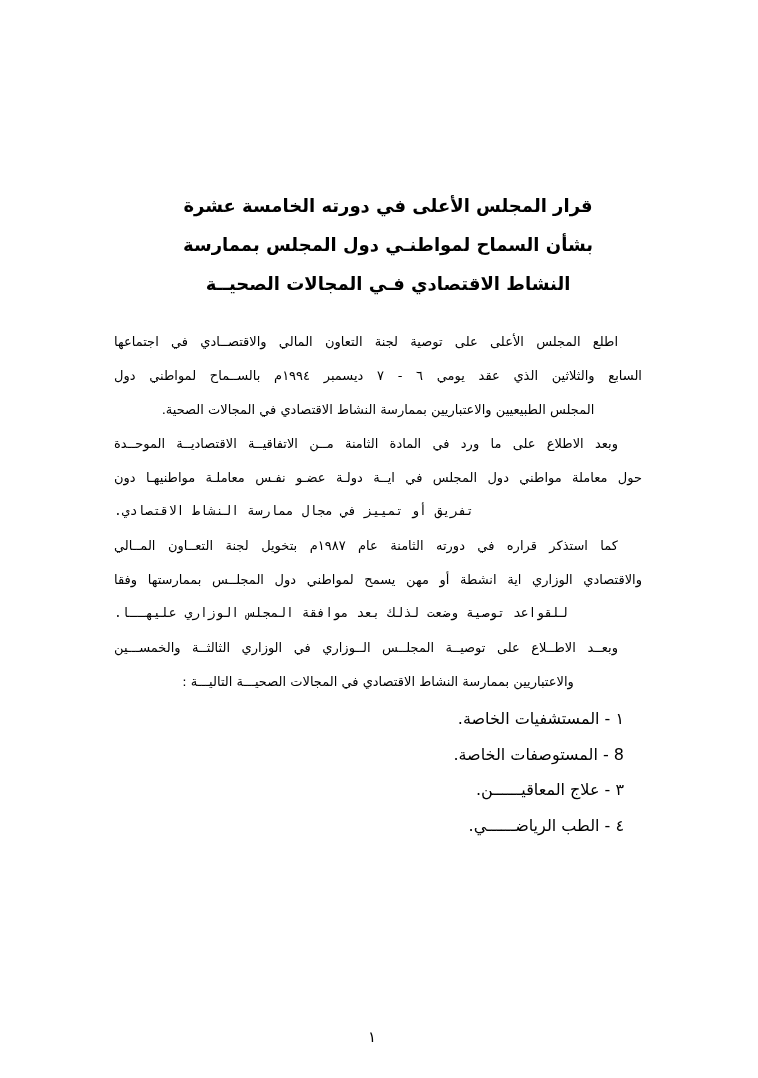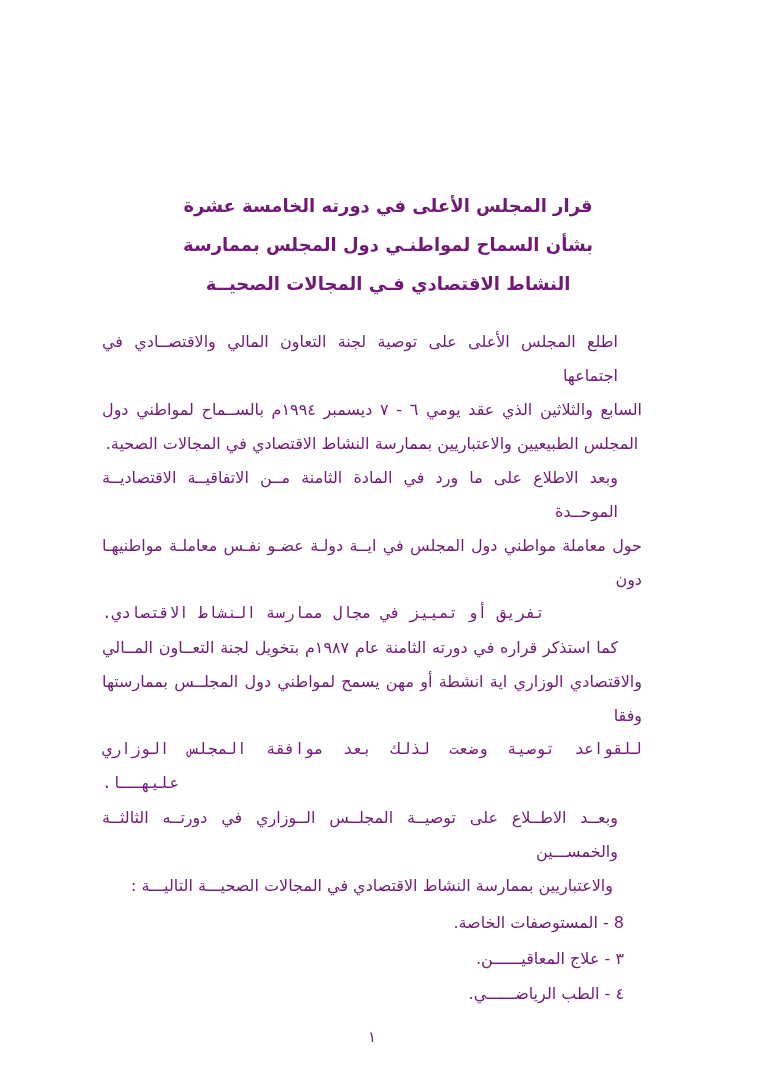--- a/index.html
+++ b/index.html
@@ -6,21 +6,21 @@
     margin: 0;
     padding: 0;
     background: #ffffff;
   }
   .page {
     position: relative;
     width: 758px;
     height: 1078px;
     margin: 0 auto;
     background: #ffffff;
-    color: #701a75;
+    color: #000000;
     font-family: "DejaVu Sans", sans-serif;
     overflow: hidden;
     box-sizing: border-box;
   }
   
   .title-block {
     padding-top: 186px;
     padding-left: 18px; 
     text-align: center;
   }
@@ -33,25 +33,26 @@
     letter-spacing: 0;
   }
   
   .body-block {
     margin: 22px 116px 0 102px;
   }
   .para { margin: 0; }
   .bline {
     direction: rtl;
     unicode-bidi: isolate;
-    font-size: 16px;
+    font-size: 13px;
     line-height: 34px;
     text-align: justify;
     text-align-last: justify;
     white-space: normal;
+    margin-left: 12px;
   }
   .bline-first { padding-right: 24px; box-sizing: border-box; }
   .bline-last  { text-align-last: center; }
   
   .para-2 .bline-last,
   .para-3 .bline-last { text-align-last: left; font-family: Liberation Mono, monospace; }
   
   .list-block {
     margin: 2px 116px 0 102px;
   }
@@ -99,26 +100,27 @@
         <div class="bline bline-first">وبعد الاطلاع على ما ورد في المادة الثامنة مــن الاتفاقيــة الاقتصاديــة الموحــدة</div>
         <div class="bline">حول معاملة مواطني دول المجلس في ايــة دولـة عضـو نفـس معاملـة مواطنيهـا دون</div>
         <div class="bline bline-last">تفريق أو تمييز في مجال ممارسة النشاط الاقتصادي.</div>
       </div>
       <div class="para para-3">
         <div class="bline bline-first">كما استذكر قراره في دورته الثامنة عام ١٩٨٧م بتخويل لجنة التعــاون المــالي</div>
         <div class="bline">والاقتصادي الوزاري اية انشطة أو مهن يسمح لمواطني دول المجلــس بممارستها وفقا</div>
         <div class="bline bline-last">للقواعد توصية وضعت لذلك بعد موافقة المجلس الوزاري عليهــا.</div>
       </div>
       <div class="para para-4">
-        <div class="bline bline-first">وبعــد الاطــلاع على توصيــة المجلــس الــوزاري في دورتــه الثالثــة والخمســـين</div>
+        <div class="bline bline-first">وبعــد الاطــلاع على توصيــة المجلــس الــوزاري في الوزاري الثالثــة والخمســـين</div>
         <div class="bline bline-last">والاعتباريين بممارسة النشاط الاقتصادي في المجالات الصحيـــة التاليـــة :</div>
       </div>
     </div>
 
   <div class="list-block">
+      <div class="list-item">١ - المستشفيات الخاصة.</div>
       <div class="list-item">8 - المستوصفات الخاصة.</div>
       <div class="list-item">٣ - علاج المعاقيــــــن.</div>
       <div class="list-item">٤ - الطب الرياضــــــي.</div>
     </div>
 
   <div class="footer">
     <span class="page-number">١</span>
   </div>
 
 </div>

